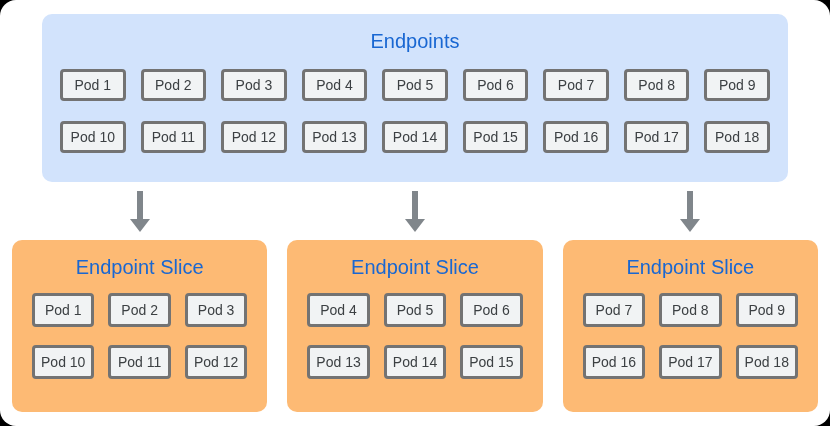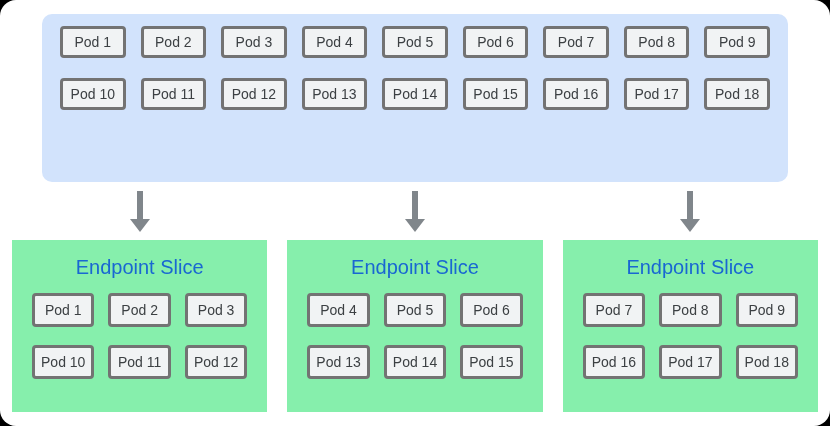--- a/index.html
+++ b/index.html
@@ -93,42 +93,43 @@
     position: absolute;
     left: 12px;
     right: 12px;
     top: 240px;
     height: 172px;
     display: flex;
     gap: 20px;
   }
   .slice-box {
     flex: 1;
-    background: #86efac;
-    border-radius: 0;
+    background: #fdba74;
+    border-radius: 10px;
     padding: 12px 20px 0 20px;
   }
   .slice-box .box-title {
     margin: 4px 0 14px 0;
   }
   .pod-grid-3 {
     display: grid;
     grid-template-columns: repeat(3, 1fr);
     gap: 18px 14px;
   }
   .pod-grid-3 .pod {
     height: 34px;
   }
 </style>
 </head>
 <body>
 
 <div class="canvas">
 
   <div class="endpoints-box">
+    <div class="box-title">Endpoints</div>
     <div class="pod-grid-9">
       <div class="pod">Pod 1</div>
       <div class="pod">Pod 2</div>
       <div class="pod">Pod 3</div>
       <div class="pod">Pod 4</div>
       <div class="pod">Pod 5</div>
       <div class="pod">Pod 6</div>
       <div class="pod">Pod 7</div>
       <div class="pod">Pod 8</div>
       <div class="pod">Pod 9</div>

